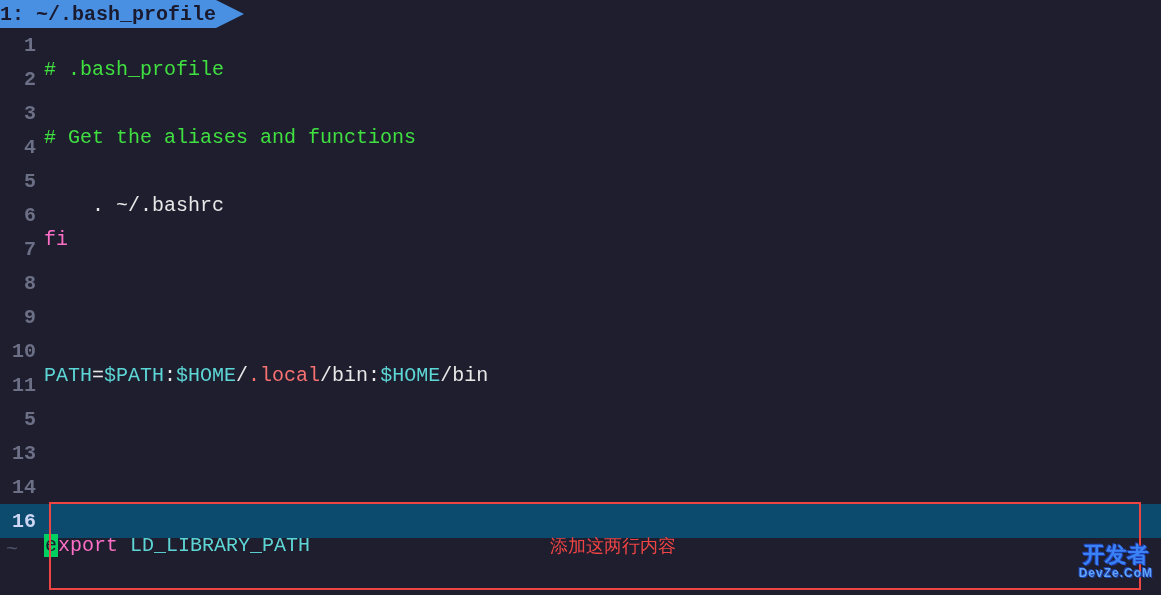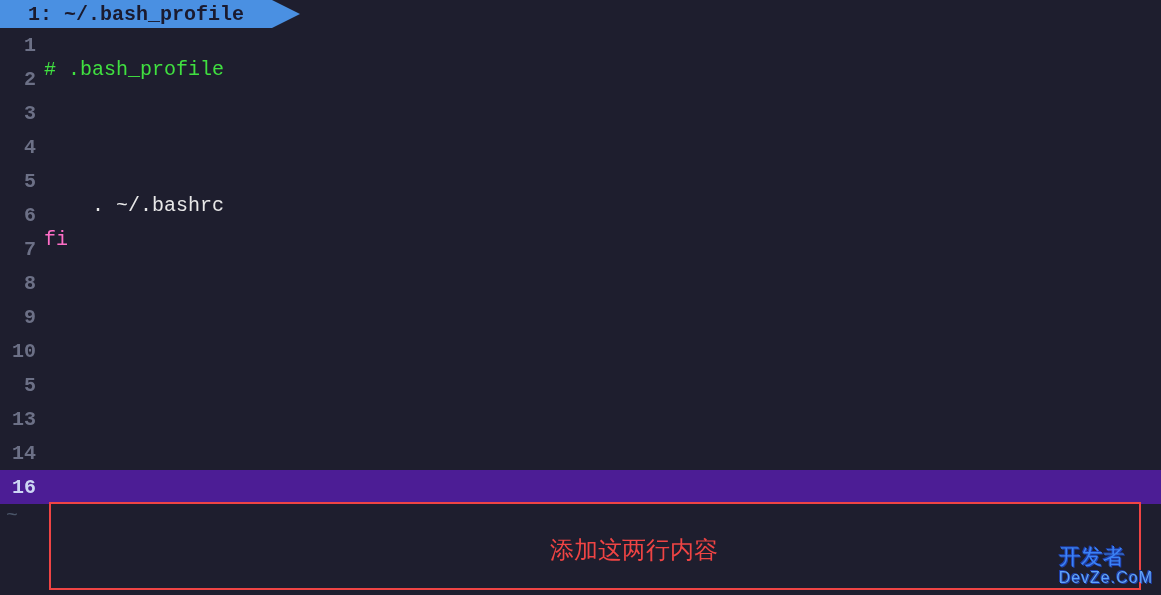--- a/index.html
+++ b/index.html
@@ -12,21 +12,21 @@
   overflow: hidden;
   position: relative;
 }
 .tab-bar {
   display: flex;
   height: 28px;
 }
 .tab {
   background: #4a90e2;
   color: #1a1a2e;
-  padding: 2px 28px;
+  padding: 2px 0;
   font-weight: bold;
   position: relative;
   display: flex;
   align-items: center;
 }
 .tab::after {
   content: '';
   position: absolute;
   right: -28px;
   top: 0;
@@ -72,52 +72,52 @@
   top: 502px;
   width: 1092px;
   height: 88px;
   pointer-events: none;
 }
 .cn-annotation {
   position: absolute;
   left: 550px;
   top: 534px;
   color: #ef4444;
-  font-size: 24px;
+  font-size: 18px;
   font-family: 'Microsoft YaHei', sans-serif;
   pointer-events: none;
 }
 .cursor-block {
   background: #00d060;
   color: #1a1a2e;
   padding: 0 1px;
 }
 .watermark {
   position: absolute;
   right: 8px;
-  bottom: 8px;
+  bottom: 15px;
   color: #3b82f6;
   font-family: 'Microsoft YaHei', sans-serif;
   font-size: 22px;
-  font-weight: normal;
+  font-weight: bold;
   text-shadow: 1px 1px 0 #1e40af, -1px -1px 0 #1e40af;
   line-height: 1.1;
-  text-align: left;
+  text-align: center;
   pointer-events: none;
 }
 .watermark .sub {
-  font-size: 16px;
+  font-size: 12px;
   letter-spacing: 1px;
   color: #60a5fa;
 }
 .tilde {
   color: #4a5568;
   padding-left: 6px;
 }
-.line-hl { background: #4c1d95; }
+.line-hl { background: #0c4a6e; }
 </style>
 </head>
 <body>
 
 <div class="tab-bar">
   <div class="tab">
     <span>1: ~/.bash_profile</span>
   </div>
 </div>
 
@@ -128,20 +128,21 @@
     <div class="code"><span class="c-comment"># .bash_profile</span></div>
   </div>
 
   <div class="line">
     <div class="gutter">2</div>
     <div class="code"></div>
   </div>
 
   <div class="line">
     <div class="gutter">3</div>
+    <div class="code"><span class="c-comment"># Get the aliases and functions</span></div>
   </div>
 
   <div class="line">
     <div class="gutter">4</div>
   </div>
 
   <div class="line">
     <div class="gutter">5</div>
     <div class="code"><span class="c-white">    . </span><span class="c-white">~/.bashrc</span></div>
   </div>
@@ -160,39 +161,45 @@
     <div class="gutter">8</div>
   </div>
 
   <div class="line">
     <div class="gutter">9</div>
     <div class="code"></div>
   </div>
 
   <div class="line">
     <div class="gutter">10</div>
-  </div>
-
+    <div class="code"><span class="c-cyan">PATH</span><span class="c-white">=</span><span class="c-cyan">$PATH</span><span class="c-white">:</span><span class="c-cyan">$HOME</span><span class="c-white">/</span><span class="c-red">.local</span><span class="c-white">/bin:</span><span class="c-cyan">$HOME</span><span class="c-white">/bin</span></div>
+  </div>
+
+  <div class="line">
+    <div class="gutter">11</div>
+    <div class="code"></div>
+  </div>
 
   <div class="line">
     <div class="gutter">5</div>
   </div>
 
   <div class="line">
     <div class="gutter">13</div>
     <div class="code"></div>
   </div>
 
   <div class="line">
     <div class="gutter">14</div>
   </div>
 
 
   <div class="line line-hl">
     <div class="gutter" style="color:#cdd6f4;">16</div>
+    <div class="code"><span class="cursor-block">e</span><span class="c-keyword">xport</span><span> </span><span class="c-cyan">LD_LIBRARY_PATH</span></div>
   </div>
 
   <div class="tilde">~</div>
 
 </div>
 
 <div class="highlight-box"></div>
 <div class="cn-annotation">添加这两行内容</div>
 
 <div class="watermark">

